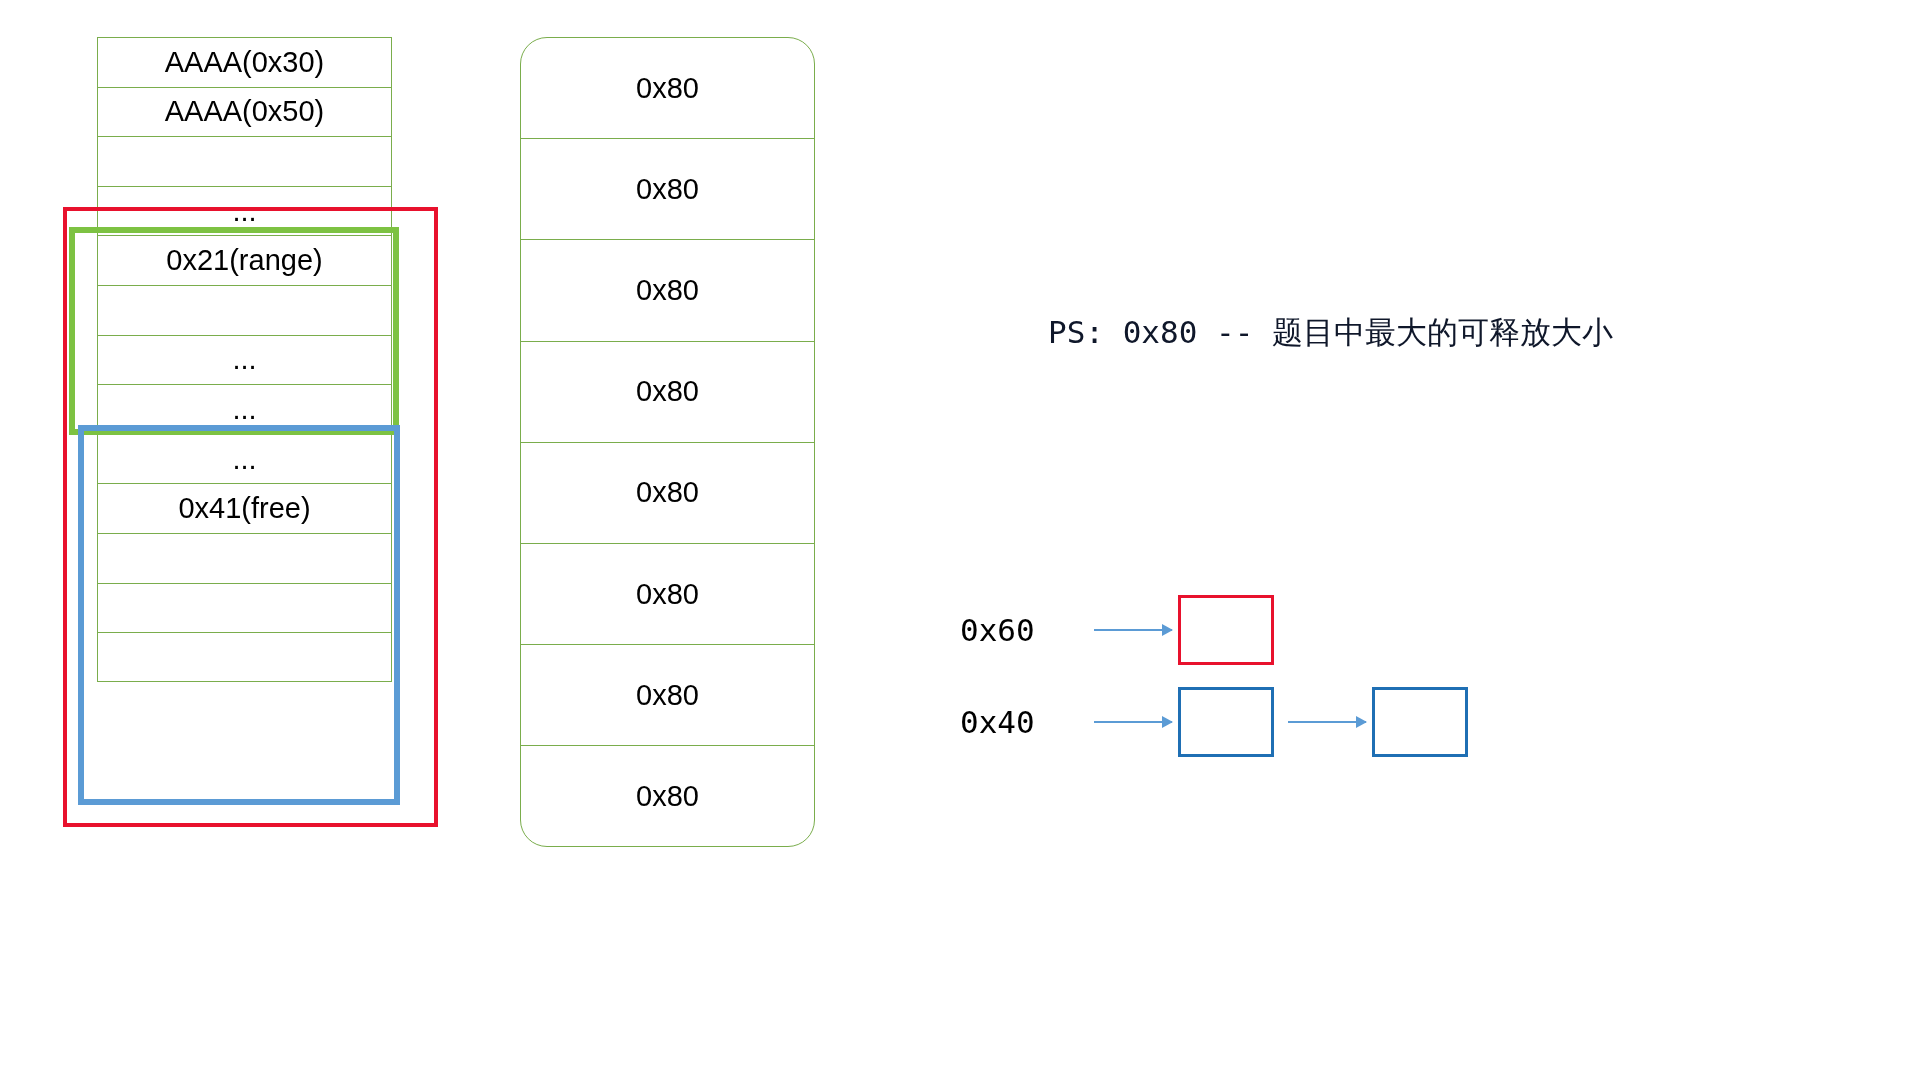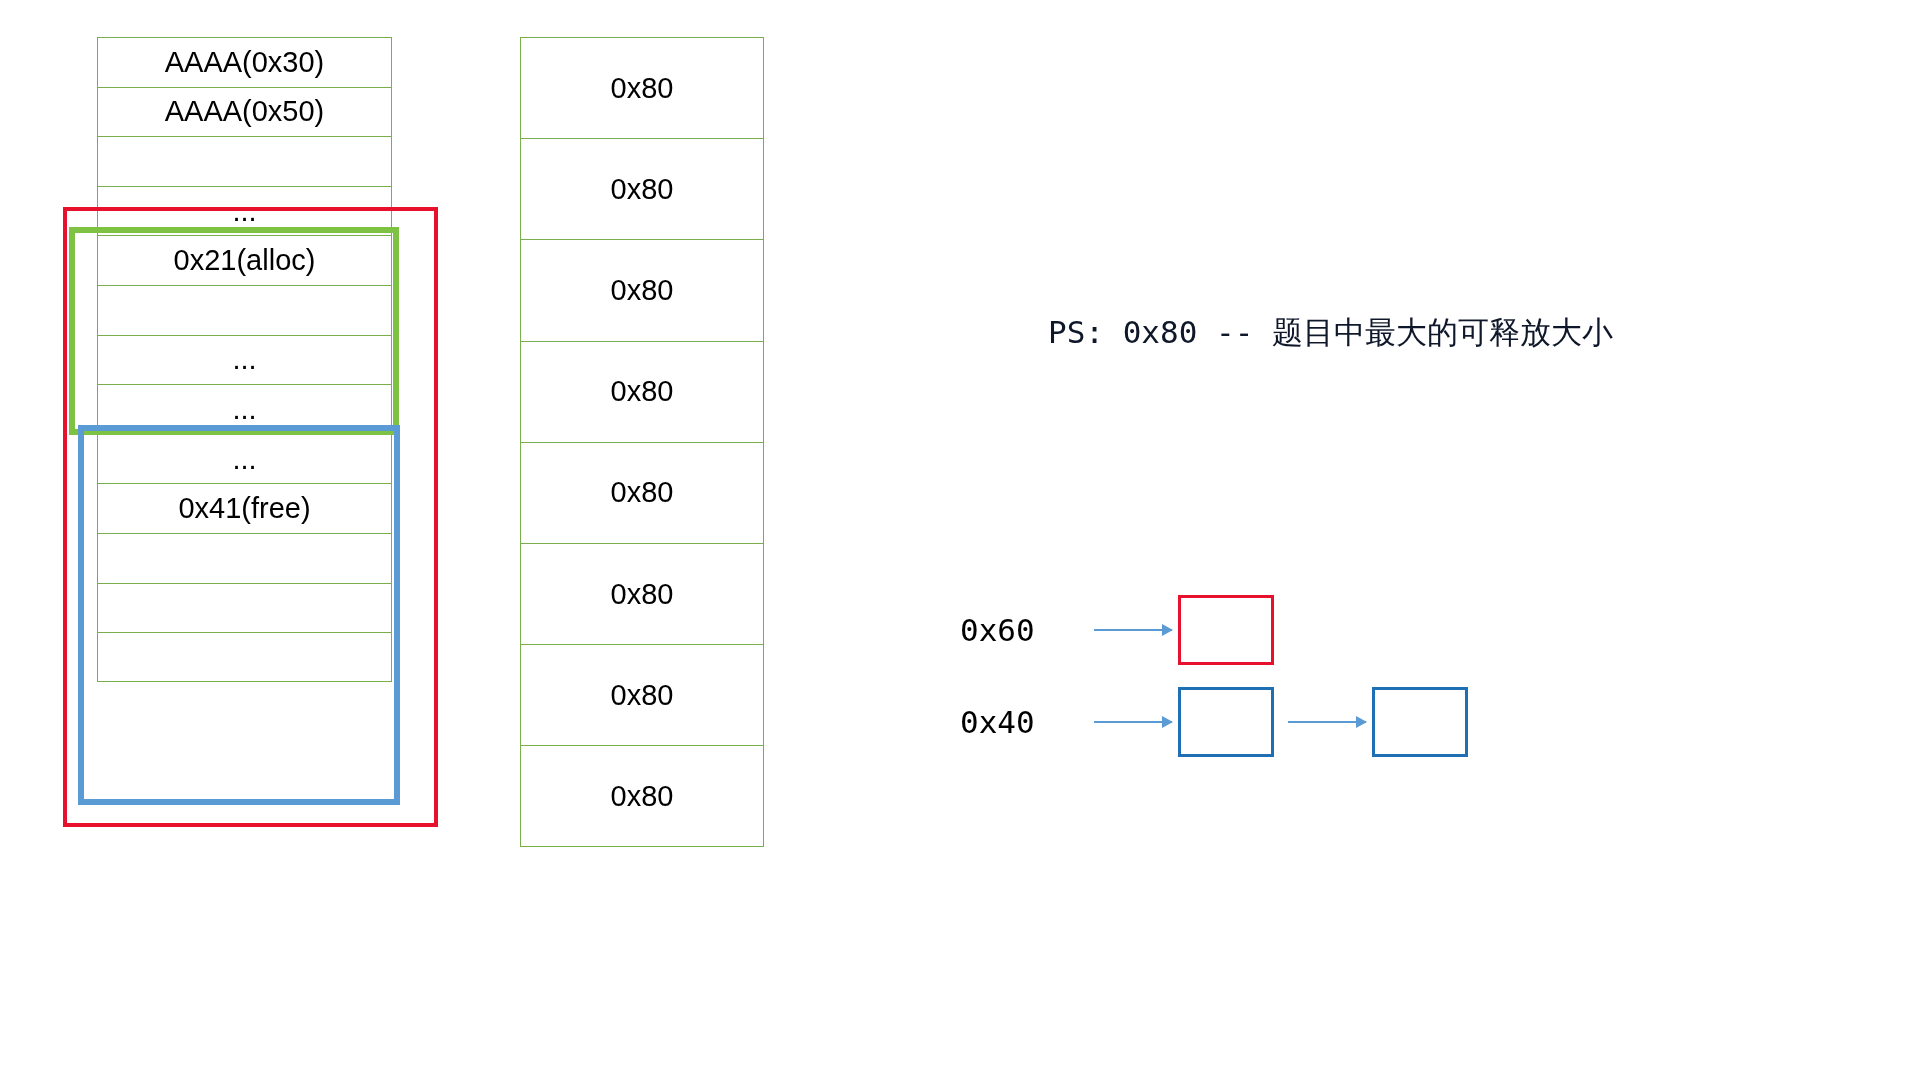--- a/index.html
+++ b/index.html
@@ -29,21 +29,21 @@
     overflow:hidden;
   }
   .mem-row:last-child{border-bottom:none;}
   .mem-row span{display:block;line-height:1;}
 
   
   #left-table{left:97px;top:37px;width:295px;height:645px;}
   #left-table .mem-row{height:49.6px;font-size:29px;}
 
   
-  #middle-table{left:520px;top:37px;width:244px;height:810px;}
+  #middle-table{left:520px;top:37px;width:295px;height:810px;border-radius:27px;}
   #middle-table .mem-row{height:101.2px;font-size:29px;}
 
   
   .hl{position:absolute;box-sizing:border-box;background:transparent;}
   #hl-red   {left:63px; top:207px; width:375px; height:620px; border:4px solid #e8112d;}
   #hl-green {left:69px; top:227px; width:330px; height:208px; border:6px solid #7dc242;}
   #hl-blue  {left:78px; top:425px; width:322px; height:380px; border:6px solid #5b9bd5;}
 
   
   #code-block{
@@ -99,21 +99,21 @@
     <div class="mem-row">
         <span>AAAA(0x50)</span>
       </div>
     <div class="mem-row">
         <span></span>
       </div>
     <div class="mem-row">
         <span>...</span>
       </div>
     <div class="mem-row">
-        <span>0x21(alloc)</span>
+        <span>0x21(range)</span>
       </div>
     <div class="mem-row">
         <span></span>
       </div>
     <div class="mem-row">
         <span>...</span>
       </div>
     <div class="mem-row">
         <span>...</span>
       </div>

